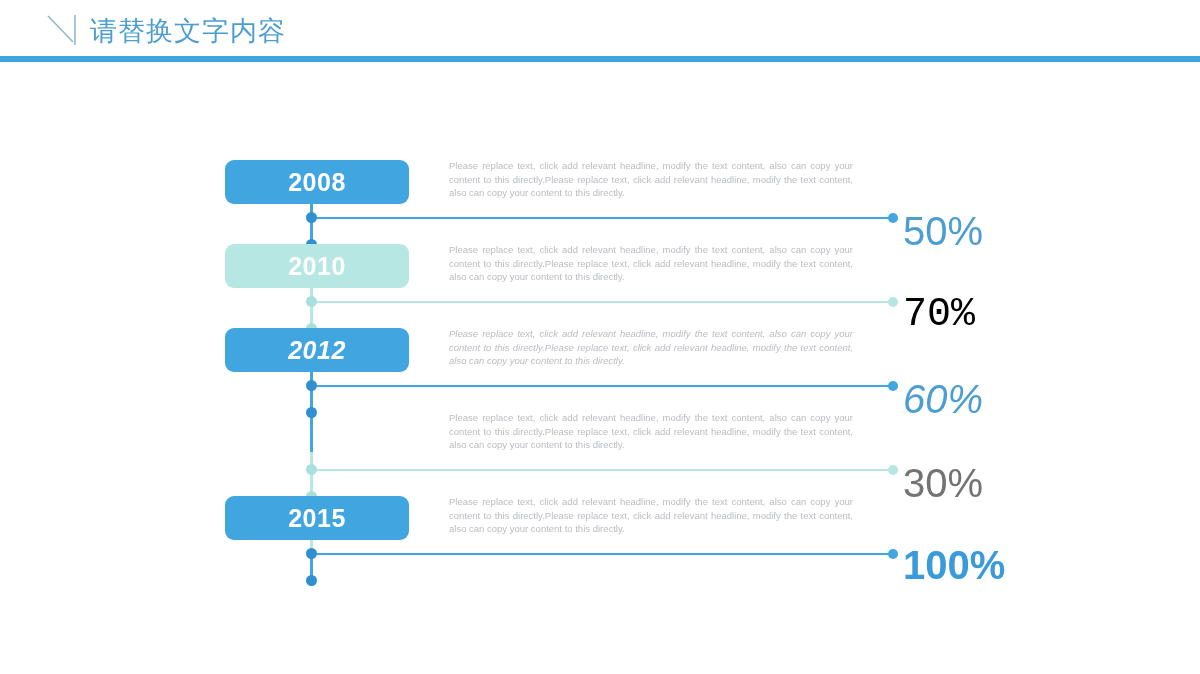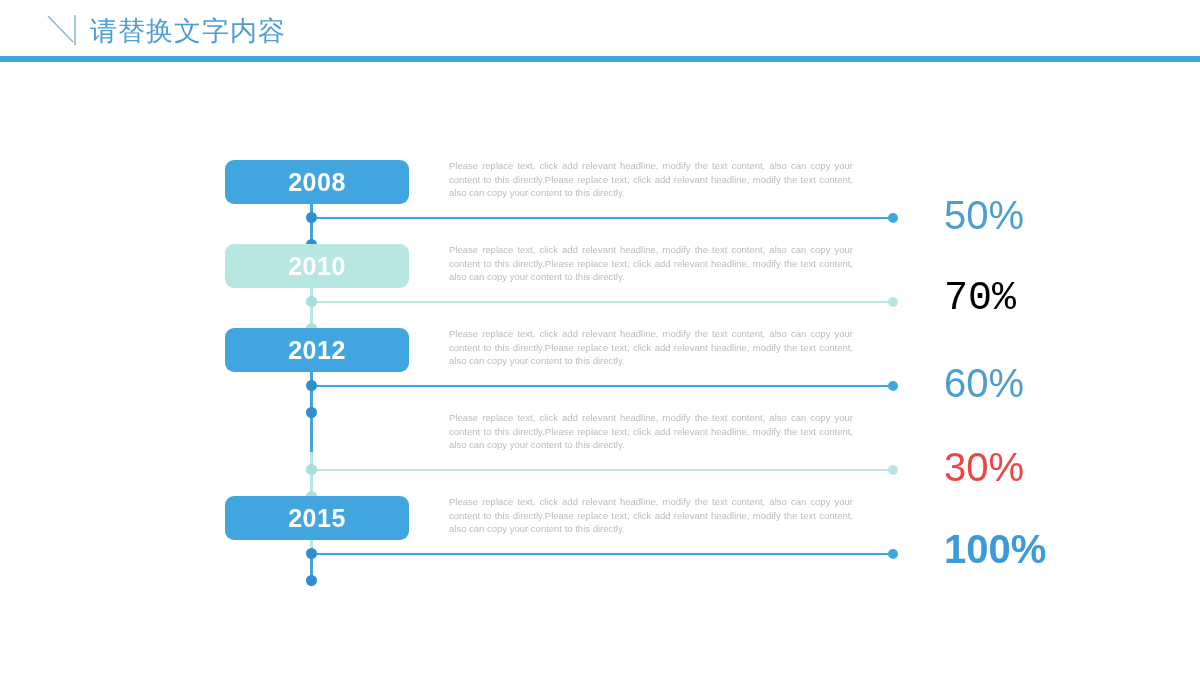--- a/index.html
+++ b/index.html
@@ -132,25 +132,26 @@
     position: absolute;
     left: 306px;
     width: 11px;
     height: 11px;
     border-radius: 50%;
   }
 
   
   .pct {
     position: absolute;
-    left: 944px;
+    left: 903px;
     font-size: 40px;
     line-height: 1;
     white-space: nowrap;
     font-family: "Liberation Sans", sans-serif;
+    margin-top: 16px;
   }
   .pct.bold { font-weight: bold; }
 </style>
 </head>
 <body>
 
 <div class="header">
   <span class="header-icon">
     <svg width="36" height="34" viewBox="0 0 36 34" xmlns="http://www.w3.org/2000/svg">
       <line x1="2" y1="2" x2="27" y2="28" stroke="#8fb9cf" stroke-width="1.6"></line>
@@ -188,41 +189,41 @@
     </div>
     <div class="desc">Please replace text, click add relevant headline, modify the text content, also can copy your content to this directly.Please replace text, click add relevant headline, modify the text content, also can copy your content to this directly.</div>
     <div class="connector" style="top:57px;background:#b6e7e3;">
       <span class="endcap" style="background:#b6e7e3;"></span>
     </div>
     <div class="node" style="top:52px;background:#a9e0dc;"></div>
     <div class="node" style="top:79px;background:#a9e0dc;"></div>
     <div class="pct" style="top:35px;color:#000000;font-family:Liberation Mono, monospace;">70%</div>
   </div>
 
-  <div class="row" style="top:266px;">
+  <div class="row" style="top:266px;font-style:italic;">
     <div class="pill" style="background:#41a5e0;">
       <span class="pill-label">2012</span>
     </div>
     <div class="desc">Please replace text, click add relevant headline, modify the text content, also can copy your content to this directly.Please replace text, click add relevant headline, modify the text content, also can copy your content to this directly.</div>
     <div class="connector" style="top:57px;background:#41a5e0;">
       <span class="endcap" style="background:#41a5e0;"></span>
     </div>
     <div class="node" style="top:52px;background:#2f8fd0;"></div>
     <div class="node" style="top:79px;background:#2f8fd0;"></div>
     <div class="pct" style="top:35px;color:#4d9ed0;">60%</div>
   </div>
 
   <div class="row" style="top:350px;">
     <div class="desc">Please replace text, click add relevant headline, modify the text content, also can copy your content to this directly.Please replace text, click add relevant headline, modify the text content, also can copy your content to this directly.</div>
     <div class="connector" style="top:57px;background:#b6e7e3;">
       <span class="endcap" style="background:#b6e7e3;"></span>
     </div>
     <div class="node" style="top:52px;background:#a9e0dc;"></div>
     <div class="node" style="top:79px;background:#a9e0dc;"></div>
-    <div class="pct" style="top:35px;color:#ef4444;">30%</div>
+    <div class="pct" style="top:35px;color:#737373;">30%</div>
   </div>
 
   <div class="row" style="top:434px;padding-left:8px;">
     <div class="pill" style="background:#41a5e0;">
       <span class="pill-label">2015</span>
     </div>
     <div class="desc">Please replace text, click add relevant headline, modify the text content, also can copy your content to this directly.Please replace text, click add relevant headline, modify the text content, also can copy your content to this directly.</div>
     <div class="connector" style="top:57px;background:#41a5e0;">
       <span class="endcap" style="background:#41a5e0;"></span>
     </div>

